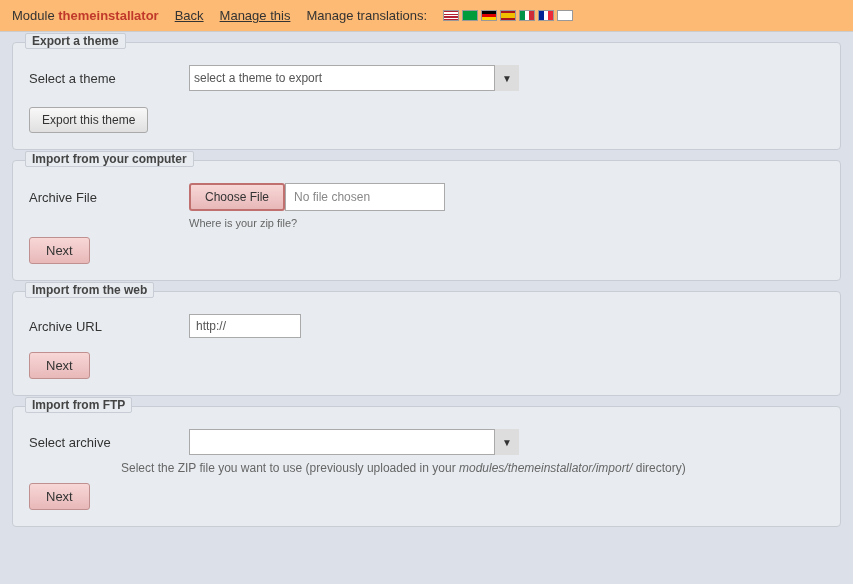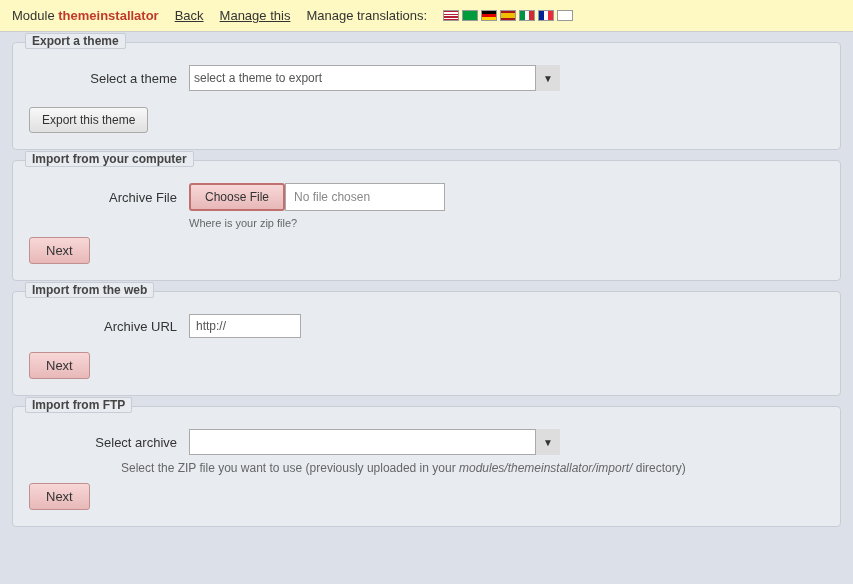--- a/index.html
+++ b/index.html
@@ -7,21 +7,21 @@
       font-family: Arial, sans-serif;
       font-size: 13px;
       background: #dce0e8;
       color: #333;
       width: 853px;
       min-height: 584px;
     }
 
     
     .top-nav {
-      background: #fef9c3;
+      background: #fdba74;
       border-bottom: 1px solid #ccc;
       padding: 8px 12px;
       display: flex;
       align-items: center;
       gap: 16px;
       font-size: 13px;
     }
     .top-nav a {
       color: #333;
       text-decoration: underline;
@@ -69,29 +69,28 @@
 
     
     .form-row {
       display: flex;
       align-items: center;
       margin-top: 8px;
       margin-bottom: 6px;
     }
     .form-label {
       width: 160px;
-      text-align: right;
       padding-right: 12px;
       font-size: 13px;
       color: #333;
     }
 
     
     .theme-select {
-      width: 371px;
+      width: 330px;
       height: 26px;
       border: 1px solid #aaa;
       background: #fff;
       font-size: 12px;
       color: #555;
       padding: 2px 4px;
       appearance: none;
       -webkit-appearance: none;
     }
     .select-wrapper {

